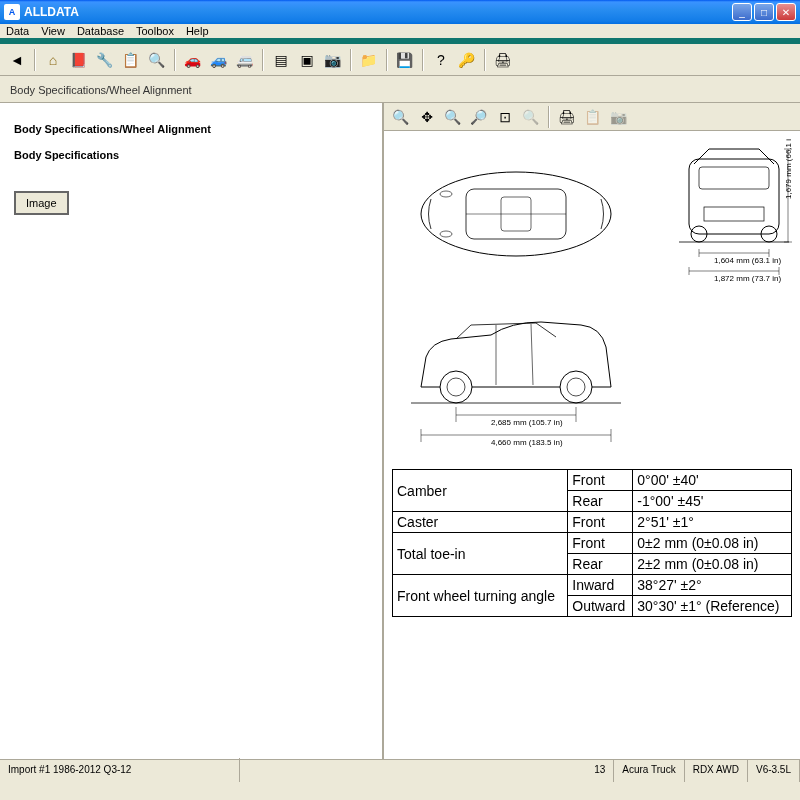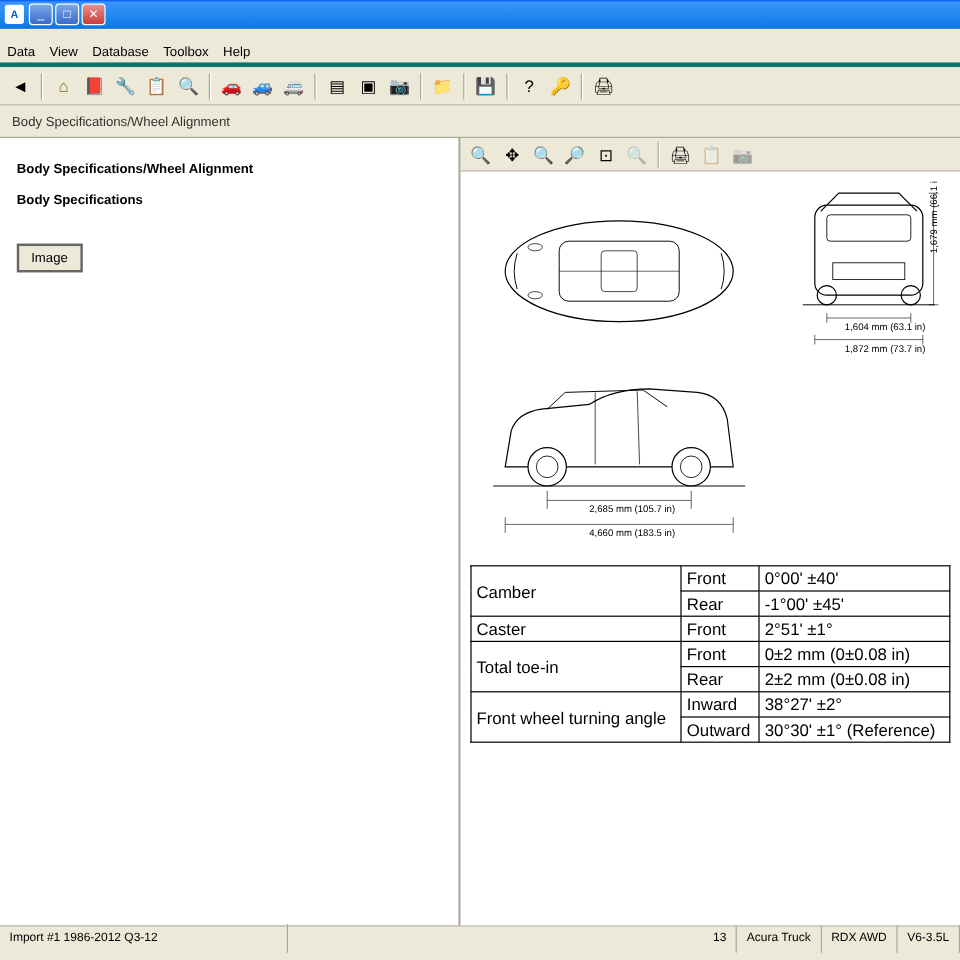--- a/index.html
+++ b/index.html
@@ -3,53 +3,54 @@
 <meta charset="utf-8">
 <style>
 * { margin: 0; padding: 0; box-sizing: border-box; font-family: Tahoma, Arial, sans-serif; }
 body { width: 800px; height: 800px; background: #ece9d8; overflow: hidden; font-size: 11px; }
 .titlebar { height: 24px; background: linear-gradient(to bottom, #0058ee 0%, #3a93ff 8%, #288df0 40%, #127ce8 88%, #036fe2 100%); display: flex; align-items: center; padding: 0 4px; color: white; }
 .titlebar-icon { width: 16px; height: 16px; background: #fff; border-radius: 2px; margin-right: 4px; display: flex; align-items: center; justify-content: center; font-size: 9px; color: #0058ee; font-weight: bold; }
 .titlebar-text { flex: 1; font-weight: bold; font-size: 12px; }
 .win-controls { display: flex; gap: 2px; }
 .win-btn { width: 20px; height: 18px; border: 1px solid #fff; border-radius: 3px; background: linear-gradient(to bottom, #7ba7e8, #3b6bcc); color: white; font-size: 10px; display: flex; align-items: center; justify-content: center; cursor: pointer; }
 .win-btn.close { background: linear-gradient(to bottom, #e89090, #cc3b3b); }
-.menubar { height: 20px; background: #ece9d8; display: flex; align-items: center; padding: 0 6px; gap: 12px; font-size: 11px; border-bottom: 4px solid #0f766e; margin-top: 12px; }
+.menubar { height: 20px; background: #ece9d8; display: flex; align-items: center; padding: 0 6px; gap: 12px; font-size: 11px; border-bottom: 6px solid #0f766e; }
 .menubar span { cursor: pointer; }
 .toolbar { height: 32px; background: #ece9d8; display: flex; align-items: center; padding: 0 6px; gap: 4px; border-bottom: 1px solid #aca899; }
 .tool-btn { width: 22px; height: 22px; display: flex; align-items: center; justify-content: center; cursor: pointer; font-size: 14px; border-radius: 2px; }
 .tool-sep { width: 2px; height: 22px; border-left: 1px solid #aca899; border-right: 1px solid #fff; margin: 0 2px; }
 .header-section { background: #ece9d8; padding: 6px 10px; border-bottom: 1px solid #aca899; }
 .header-title { font-size: 16px; font-family: Georgia, serif; }
 .breadcrumb { font-size: 11px; color: #333; margin-top: 2px; }
 .content { display: flex; height: calc(100% - 24px - 20px - 32px - 48px - 20px); background: #fff; }
 .left-panel { width: 48%; background: #fff; padding: 20px 14px; border-right: 2px solid #aca899; overflow: auto; }
 .left-panel .spec-line { font-weight: bold; font-size: 11px; margin-bottom: 14px; }
 .image-btn { display: inline-block; padding: 4px 10px; border: 2px solid #666; background: #ece9d8; font-size: 11px; cursor: pointer; margin-top: 16px; }
 .right-panel { width: 52%; background: #fff; display: flex; flex-direction: column; }
 .img-toolbar { height: 28px; background: #ece9d8; display: flex; align-items: center; padding: 0 6px; gap: 4px; border-bottom: 1px solid #aca899; }
 .diagram-area { flex: 1; background: #fff; padding: 8px; overflow: auto; position: relative; }
-.car-diagrams { display: grid; grid-template-columns: 62% 38%; gap: 8px; }
+.car-diagrams { display: grid; grid-template-columns: 62% 38%; gap: 18px; }
 .car-view { border: none; display: flex; align-items: center; justify-content: center; position: relative; }
 svg { display: block; }
 .dim-label { font-size: 8px; fill: #000; font-family: Arial; }
 .wheel-align-section { margin-top: 12px; }
 .wheel-align-title { font-weight: bold; font-size: 11px; margin-bottom: 4px; }
 .align-table { width: 100%; border-collapse: collapse; font-size: 14px; }
 .align-table td { border: 1px solid #000; padding: 2px 4px; }
 .statusbar { height: 20px; background: #ece9d8; border-top: 1px solid #aca899; display: flex; align-items: center; font-size: 10px; }
 .status-cell { padding: 12px 8px; border-right: 1px solid #aca899; height: 100%; display: flex; align-items: center; }
 .status-cell:first-child { flex: 0 0 240px; }
 .status-spacer { flex: 1; }
 </style>
 </head>
 <body>
 
 <div class="titlebar">
   <div class="titlebar-icon">A</div>
+  <div class="titlebar-text">ALLDATA</div>
   <div class="win-controls">
     <div class="win-btn">_</div>
     <div class="win-btn">□</div>
     <div class="win-btn close">✕</div>
   </div>
 </div>
 
 <div class="menubar">
   <span>Data</span>
   <span>View</span>

